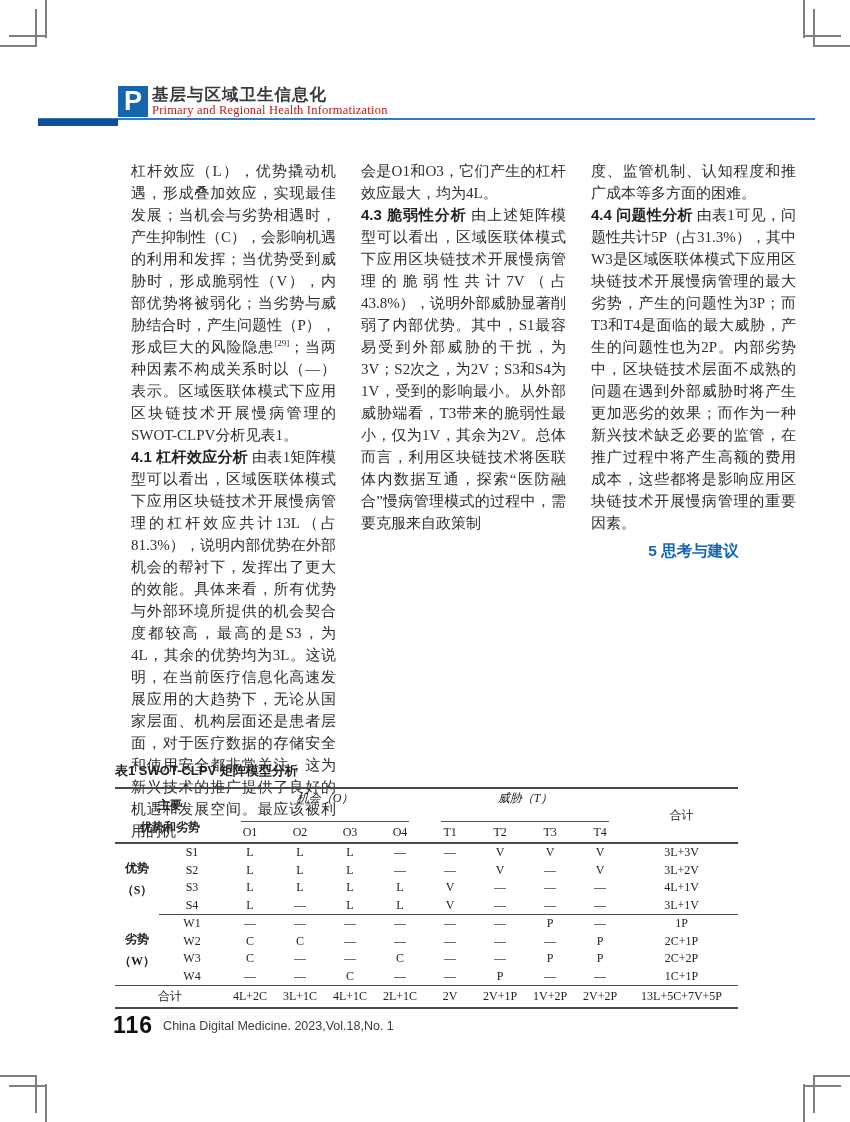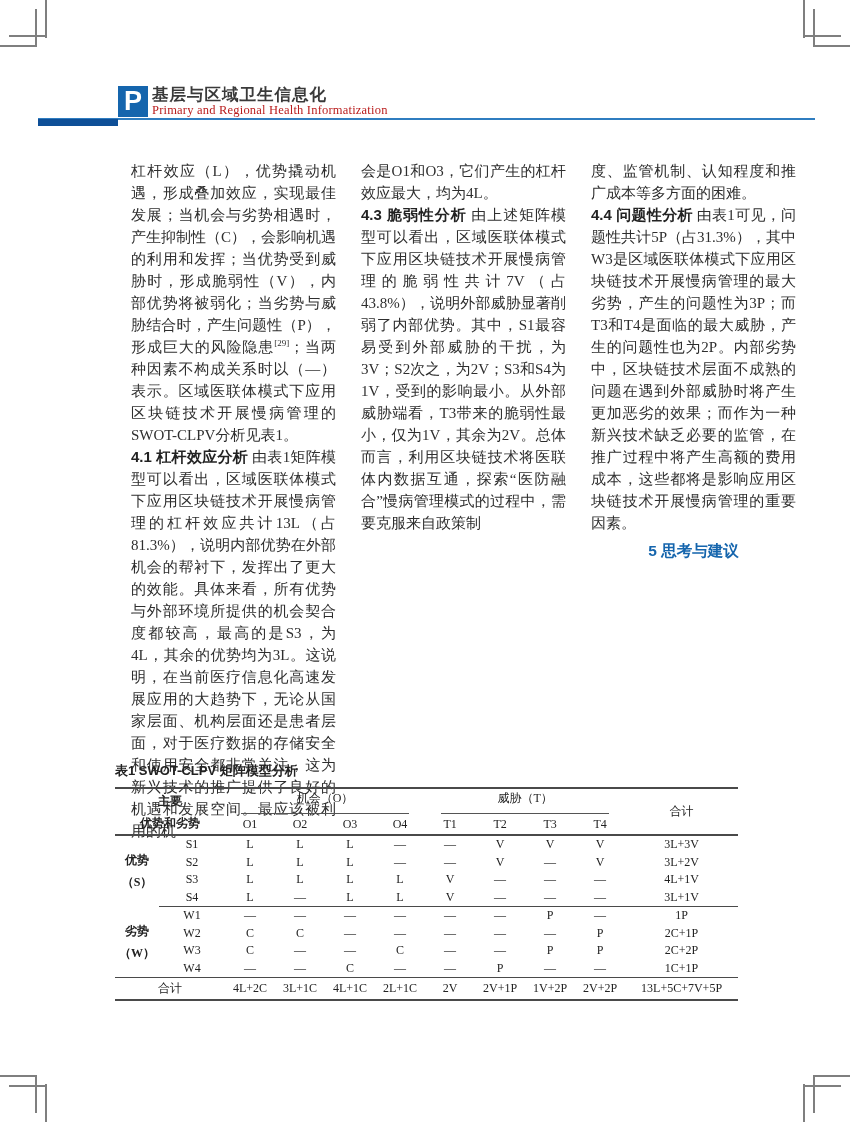--- a/index.html
+++ b/index.html
@@ -46,21 +46,21 @@
   .tbl-title{font-family:"Liberation Sans","DejaVu Sans",sans-serif;font-weight:bold;
              font-size:13px;color:#222;margin-bottom:7px;}
   table{width:623px;border-collapse:collapse;table-layout:fixed;
         font-size:12px;color:#222;}
   col.c-glabel{width:44px;} col.c-key{width:66px;} col.c-d{width:50px;} col.c-total{width:113px;}
   thead{border-top:2px solid var(--line);}
   th,td{font-weight:normal;text-align:center;vertical-align:middle;padding:0;}
   th{line-height:19px;}
   td{line-height:17.5px;}
   .rowhead,.grouplabel{white-space:pre-line;line-height:22px;font-weight:bold;}
-  .sp{display:block;margin:0 16px;padding-bottom:5px;border-bottom:1.5px solid #555;}
+  .sp{display:block;margin:0 16px;padding-bottom:13px;border-bottom:1.5px solid #555;font-style:italic;}
   .subhead th{line-height:20px;border-bottom:2px solid var(--line);}
   .rowhead{border-bottom:2px solid var(--line);}
   .th-total{border-bottom:2px solid var(--line);}
   tbody.grp-s tr:last-child td{border-bottom:1.8px solid var(--line);}
   tfoot td{border-top:1.5px solid var(--line);border-bottom:2px solid var(--line);line-height:21px;}
 
   
   .pfooter{position:absolute;left:113px;top:1012px;display:flex;align-items:center;}
   .pageno{font-family:"Liberation Sans","DejaVu Sans",sans-serif;font-weight:bold;
           font-size:23px;color:#101010;letter-spacing:1px;}
@@ -275,14 +275,18 @@
             <td>2V</td>
             <td>2V+1P</td>
             <td>1V+2P</td>
             <td>2V+2P</td>
             <td>13L+5C+7V+5P</td>
           </tr>
       </tfoot>
     </table>
   </section>
 
+  <footer class="pfooter">
+    <span class="pageno">116</span>
+    <span class="journal">China Digital Medicine. 2023,Vol.18,No. 1</span>
+  </footer>
 
 </div>
 
 </body></html>

